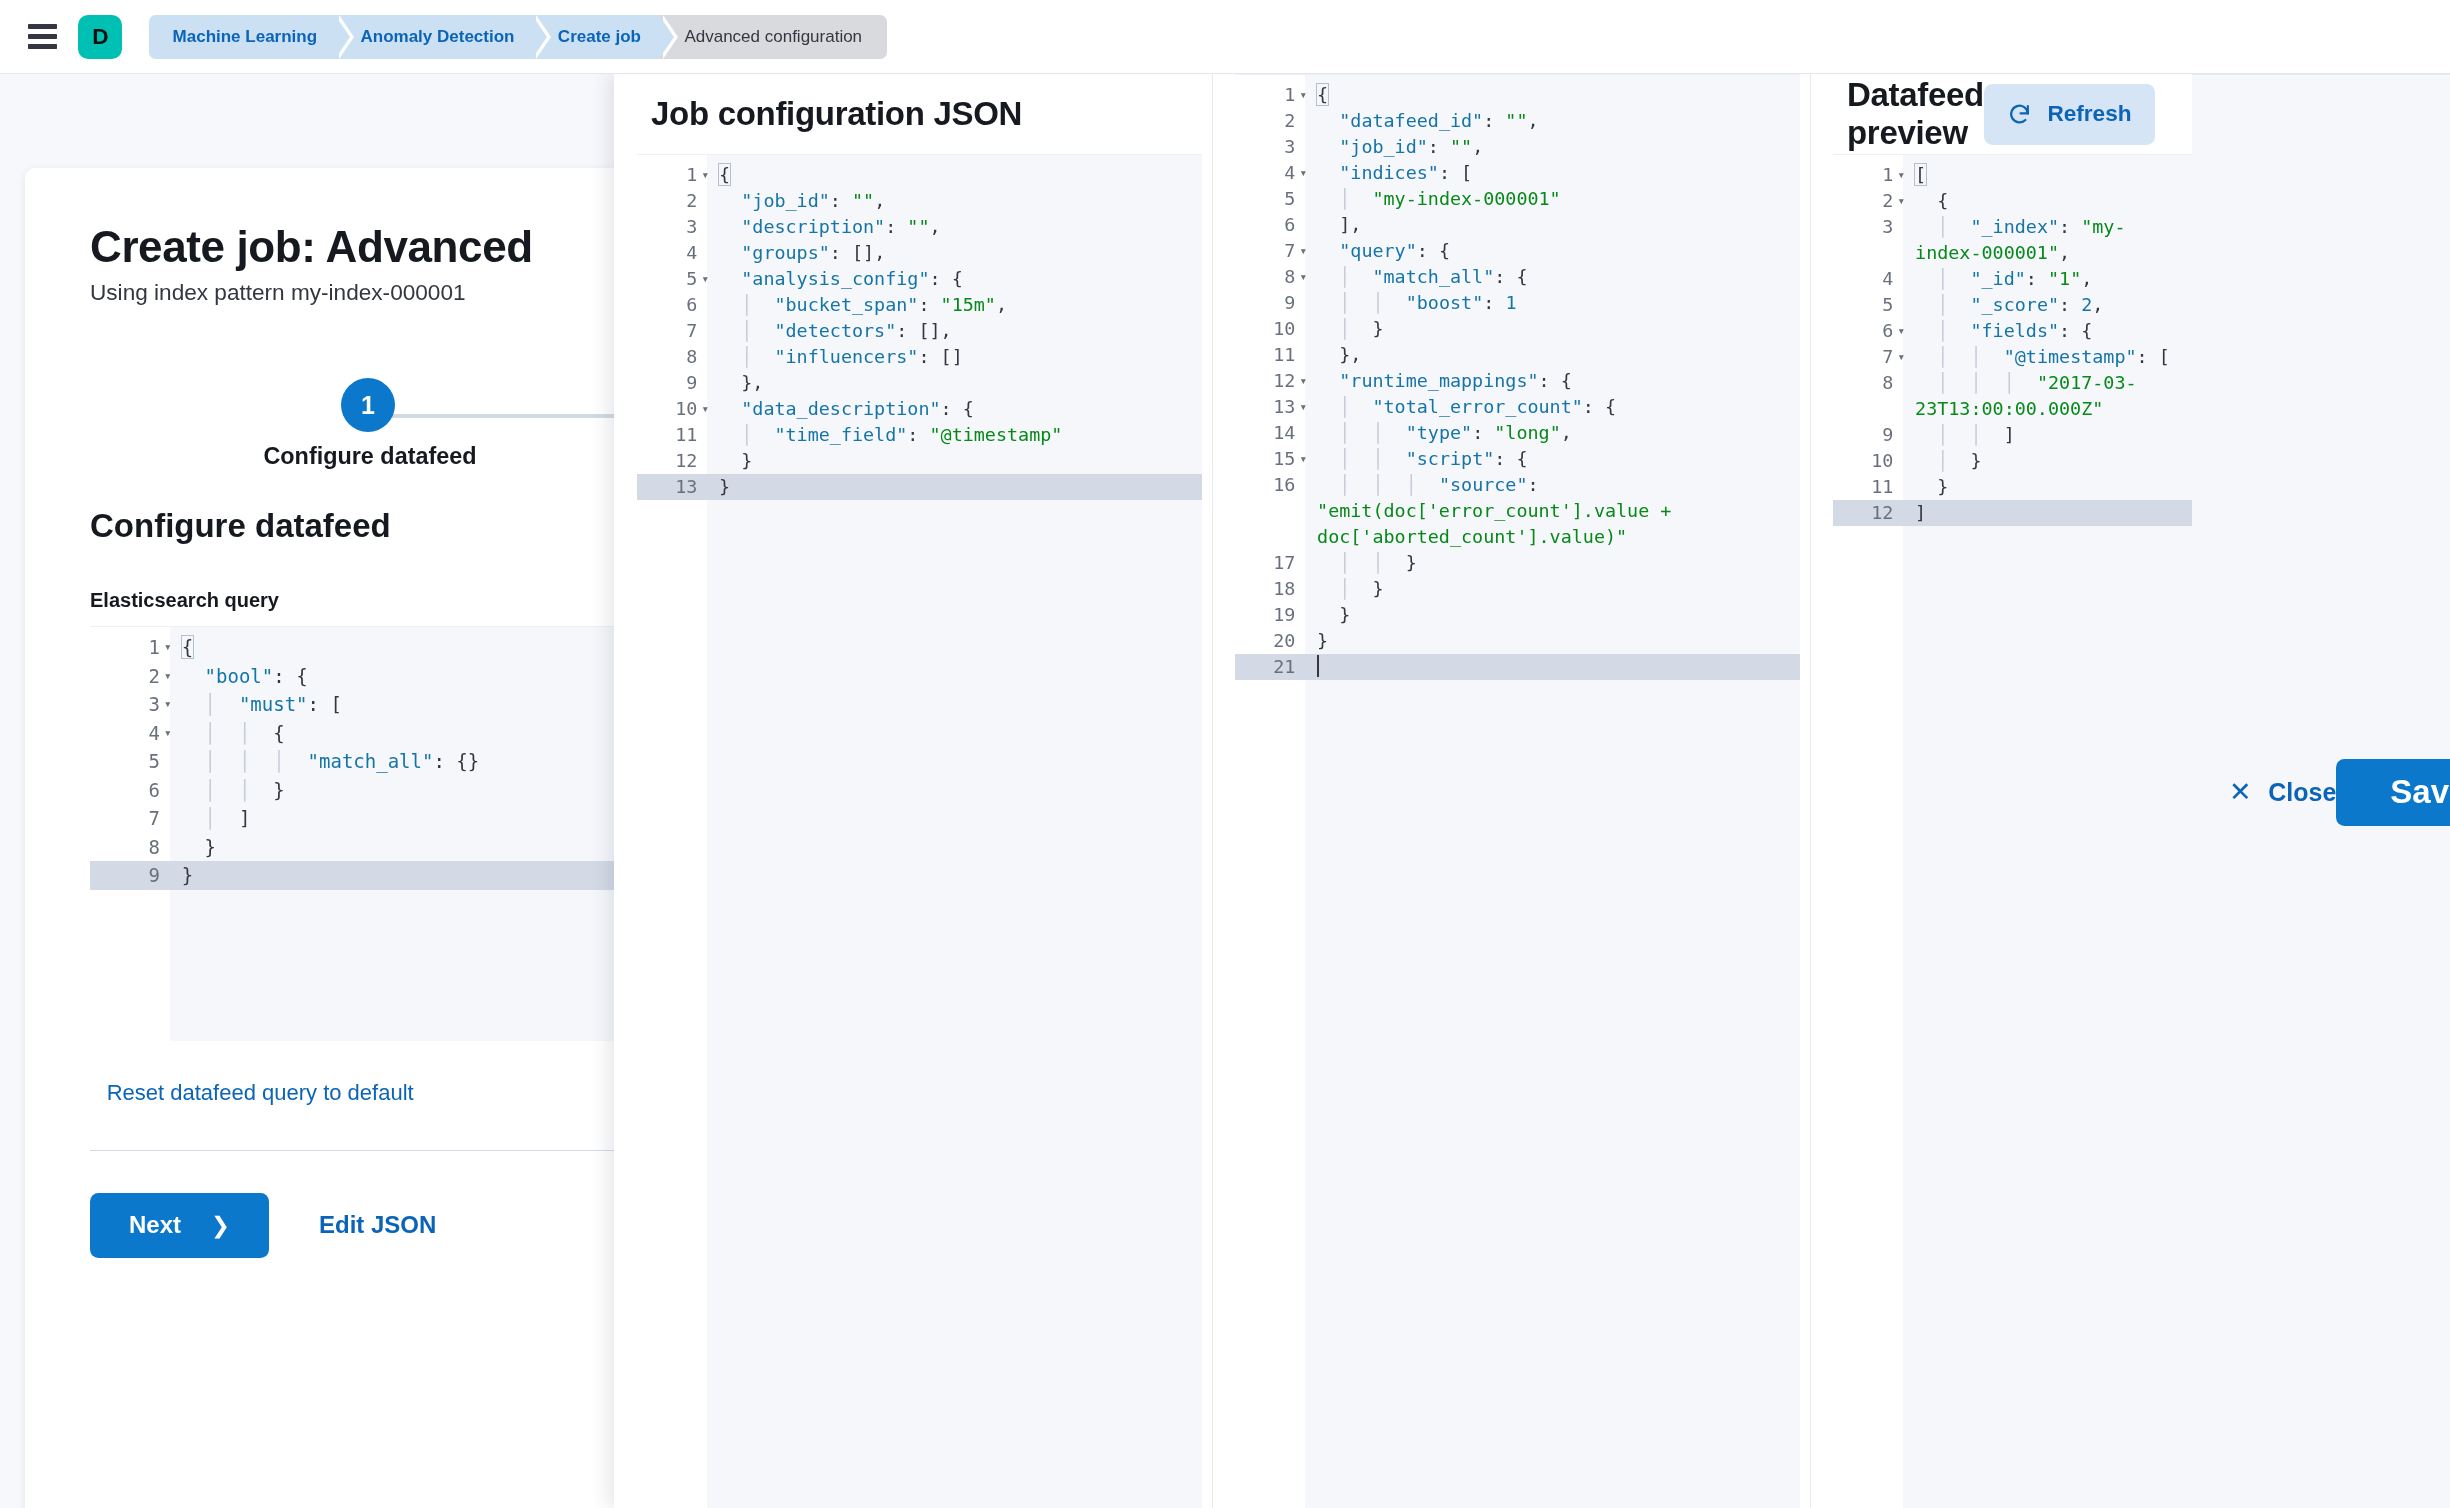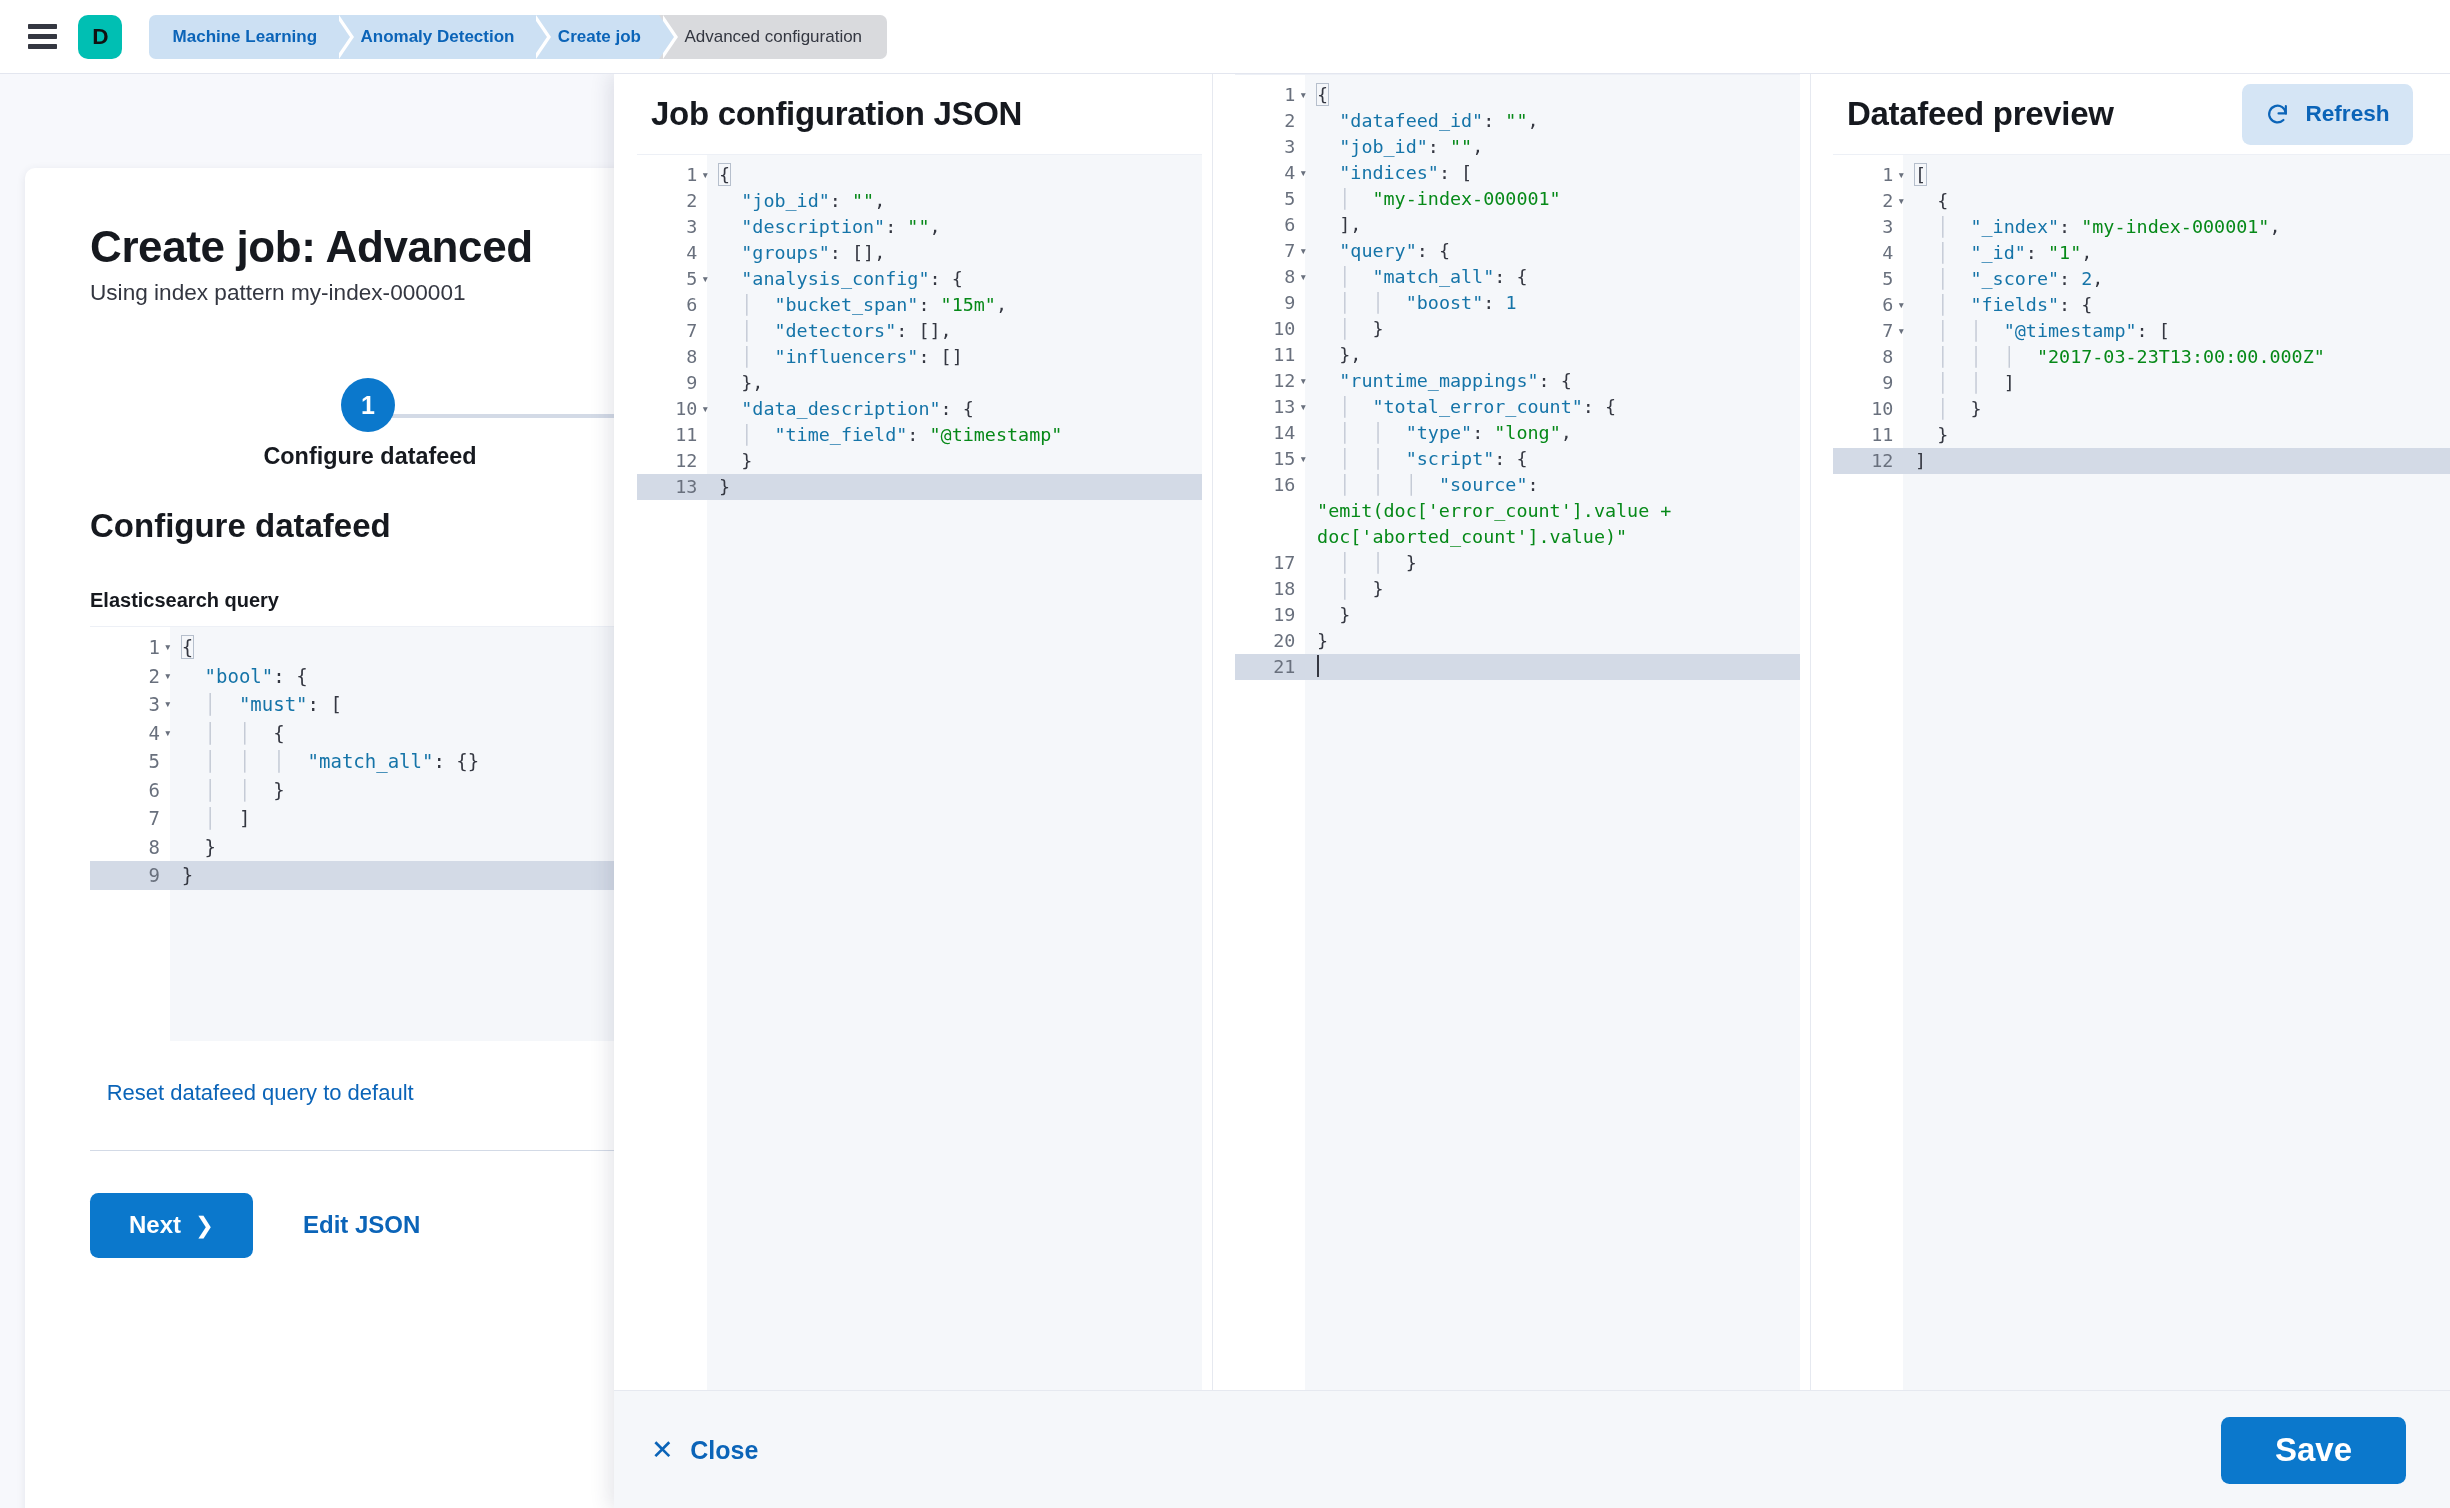--- a/index.html
+++ b/index.html
@@ -120,32 +120,32 @@
   }
   #reset-link{
     display:inline-block; margin:39px 0 0 16.7px; font-size:22px;
     color:#0B64B8; cursor:pointer;text-align:right;
   }
   #divider-rule{ margin:44px 0 0 0; width:1172px; height:0.8px; background:#D3DAE6;}
   #wizard-actions{ display:flex; align-items:center; gap:50px; margin-top:42px;}
   #next-button{
     background:#0B78CC; color:#fff; border:none; border-radius:8.4px;
     height:65px; padding:12px 39px; font-size:24px; font-weight:700;
-    display:flex; align-items:center; gap:14px; cursor:pointer;
+    display:flex; align-items:center; gap:30px; cursor:pointer;
     font-family:"Liberation Sans",sans-serif;
   }
   #next-button .chev{ font-size:22.6px; font-weight:400; }
   #edit-json-link{ font-size:24px; font-weight:700; color:#0B64B8; cursor:pointer;}
 
   
   #flyout{
     position:absolute; left:614px; top:74px; width:1836px; height:1435px;
     background:#FFFFFF; z-index:50;
     box-shadow:-5px 0 18.4px rgba(40,50,80,.12);
-    display:flex; flex-direction:column;
+    display:flex; flex-direction:row;
   }
   #flyout-body{ flex:1 1 auto; display:flex; min-height:0; }
   .fpanel{ display:flex; flex-direction:column; min-width:0; position:relative; }
   .fpanel + .fpanel::before{
     content:""; position:absolute; left:0; top:0; bottom:0; width:0.8px; background:#E6E9F0;
   }
   #panel-job{ flex:0 0 598px; }
   #panel-datafeed{ flex:0 0 598px; }
   #panel-preview{ flex:1 1 auto; }
   .fpanel-head{

